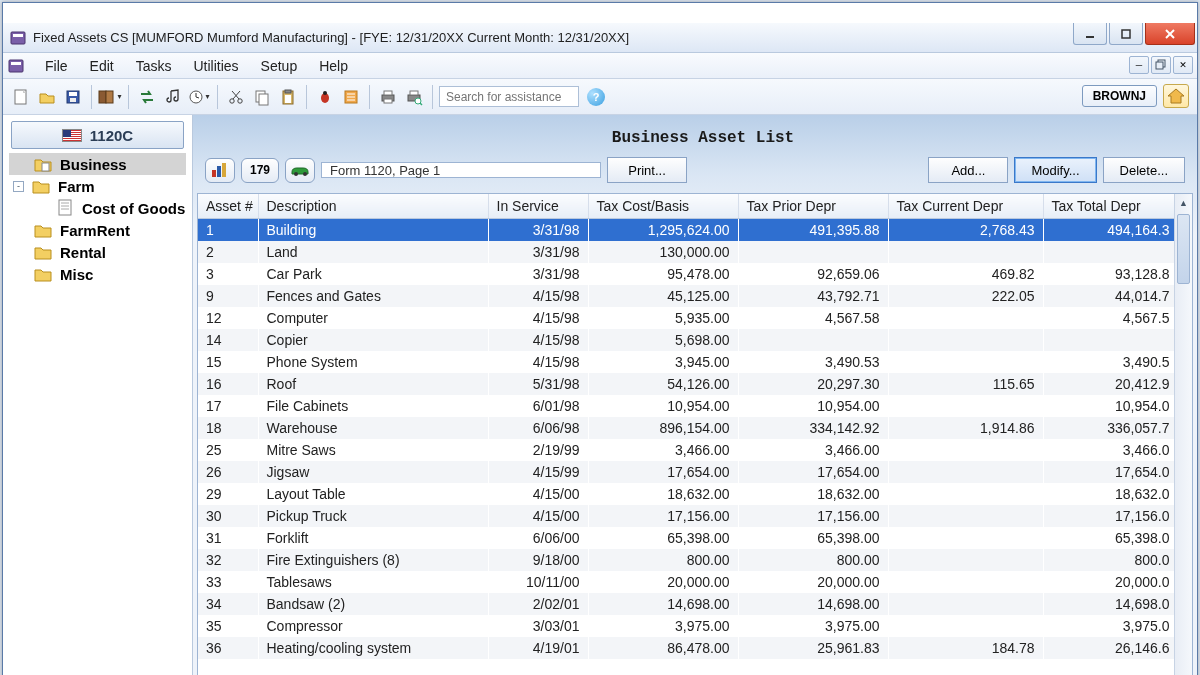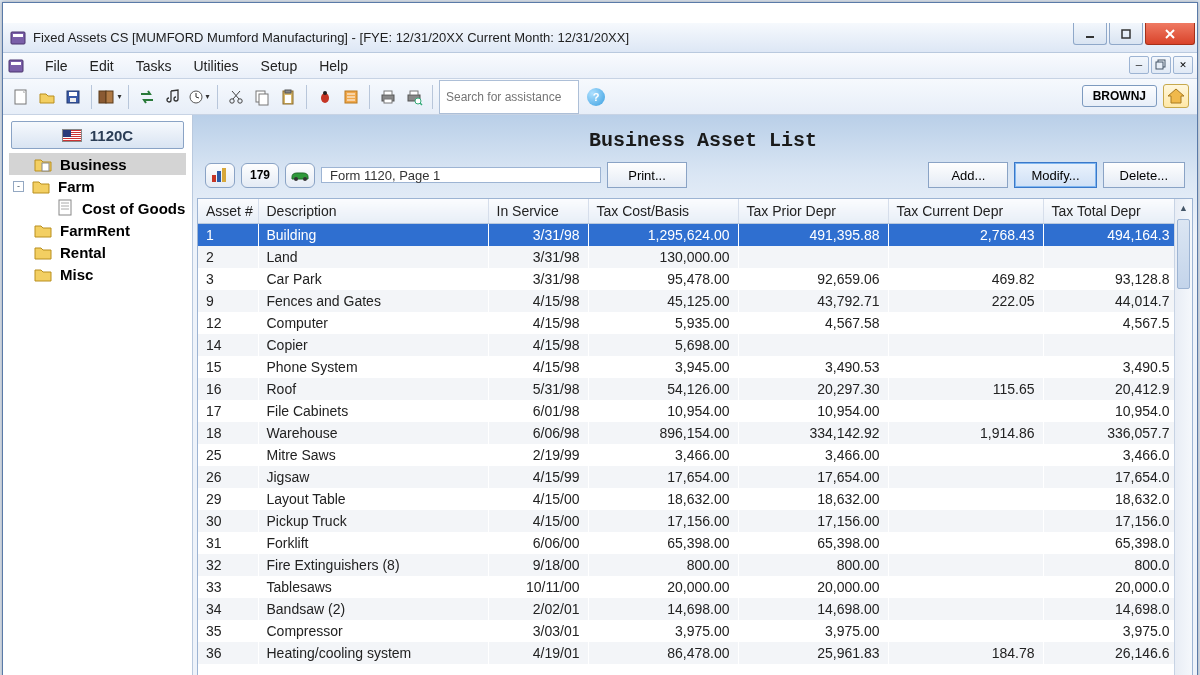--- a/index.html
+++ b/index.html
@@ -59,21 +59,21 @@
   .toolbar {
     height: 36px;
     background: linear-gradient(#f6f9fd,#e7eef8);
     border-bottom: 1px solid #c7d3e4;
     display: flex; align-items: center; padding: 0 6px; gap: 2px;
     position: relative;
   }
   .tbtn { width:24px; height:24px; display:flex; align-items:center; justify-content:center; border-radius:2px; }
   .tsep { width:1px; height:24px; background:#b8c6da; margin:0 4px; }
   .search-box {
-    width: 140px; height: 34px; border:1px solid #adbfd7; background:#fff;
+    width: 140px; height: 21px; border:1px solid #adbfd7; background:#fff;
     padding: 2px 6px; font-size:12px; color:#888;
   }
   .help-bubble { width:18px; height:18px; border-radius:50%; background: radial-gradient(circle at 30% 30%, #aee0ff, #3a9fe0); color:#fff; font-size:11px; font-weight:bold; display:flex; align-items:center; justify-content:center; margin-left:6px;}
   .toolbar-right { position:absolute; right:8px; top:5px; display:flex; align-items:center; gap:6px;padding-left:28px;}
   .user-pill { border:1px solid #7d9abf; border-radius:3px; padding:3px 10px; font-size:12px; font-weight:bold; background:linear-gradient(#fcfdff,#e7eef8);}
   .home-icon { width:26px; height:24px; display:flex; align-items:center; justify-content:center; border:1px solid #c7a94d; border-radius:3px; background:linear-gradient(#fff7dd,#ffe8a7);}
   
   .client { flex:1; display:flex; min-height:0; }
   .sidebar {
     width: 190px; background:#fff; border-right:1px solid #b9c9de;
@@ -97,21 +97,21 @@
   .tree-item .noexp { width:13px; }
   .folder { width:16px; height:13px; }
   .folder svg { display:block; }
   .doc-ic { width:14px; height:16px; }
   .main {
     flex:1; display:flex; flex-direction:column; min-width:0;
     background: linear-gradient(#b9cfe8 0, #dae6f4 60px, #eef3fa 120px);
   }
   .main-title {
     text-align:center; font-family: "Consolas","Courier New",monospace;
-    font-size: 20px; font-weight:bold; color:#1a1a1a;
+    font-size: 16px; font-weight:bold; color:#1a1a1a;
     padding: 14px 0 10px 16px;
   }
   .controlbar {
     display:flex; align-items:center; gap:6px; padding: 0 12px 10px 12px;
   }
   .ctrl-btn {
     height:25px; border:1px solid #8aa3c5; border-radius:6px;
     background:linear-gradient(#fefefe,#e4ebf5);
     padding: 0 6px; display:flex; align-items:center; justify-content:center;
     font-size:12px;

